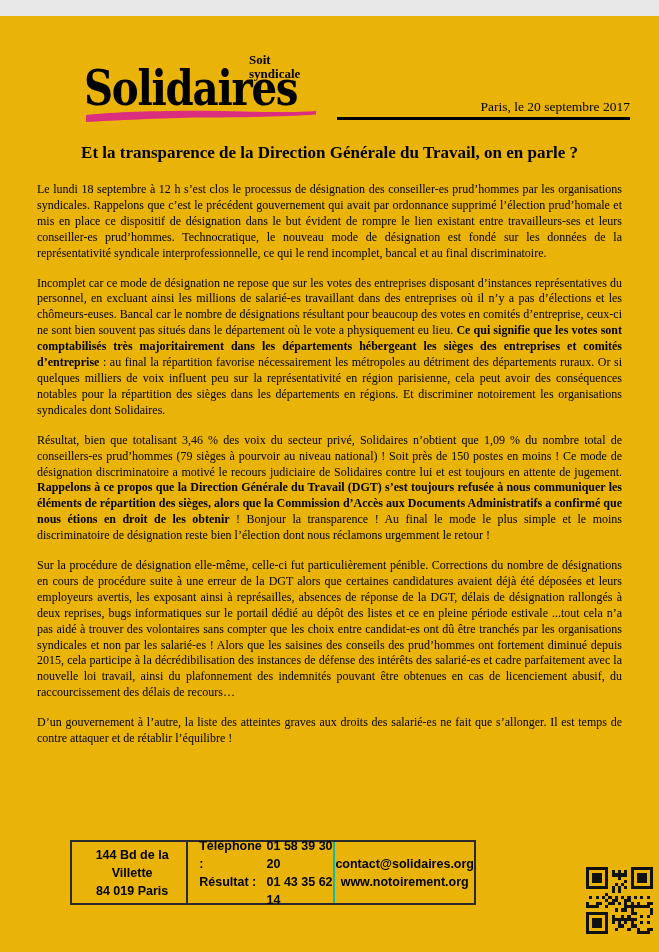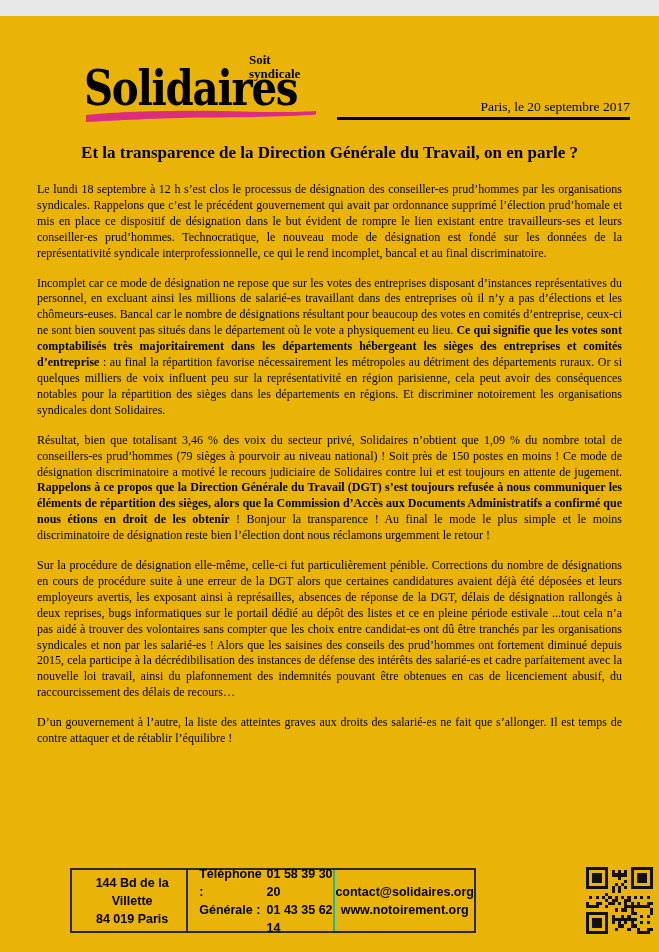--- a/index.html
+++ b/index.html
@@ -47,21 +47,21 @@
   .doc-body{
     position:absolute;left:37px;right:37px;top:166px;height:680px;
     overflow:hidden;
     text-align:justify;
     font-size:12px;line-height:15.9px;
   }
   .doc-body p{margin:0 0 14px 0;}
   .doc-body .b{font-weight:bold;}
   
   .contact-table{
-    position:absolute;left:70px;top:852px;
+    position:absolute;left:70px;top:824px;
     width:406px;height:65px;
     box-sizing:border-box;
     border:2px solid #2a2a2a;
     display:flex;
     font-family:"Liberation Sans","DejaVu Sans",sans-serif;
     font-weight:bold;font-size:12.5px;line-height:18px;padding-left:6px;
   }
   .contact-cell{
     box-sizing:border-box;
     display:flex;flex-direction:column;justify-content:center;
@@ -105,21 +105,21 @@
       <div class="contact-cell cell-address">
         <div>144 Bd de la Villette</div>
         <div>84 019 Paris</div>
       </div>
       <div class="contact-cell cell-phone">
         <div class="phone-row">
           <span class="lbl">Téléphone :</span>
           <span>01 58 39 30 20</span>
         </div>
         <div class="phone-row">
-          <span class="lbl">Générale :</span>
+          <span class="lbl">Résultat :</span>
           <span>01 43 35 62 14</span>
         </div>
       </div>
       <div class="contact-cell cell-web">
         <div>contact@solidaires.org</div>
         <div>www.notoirement.org</div>
       </div>
     </div>
     <svg class="qr" id="qr-svg" viewBox="0 0 21 21" shape-rendering="crispEdges">
         <path d="M0 0h1v1h-1zM1 0h1v1h-1zM2 0h1v1h-1zM3 0h1v1h-1zM4 0h1v1h-1zM5 0h1v1h-1zM6 0h1v1h-1zM14 0h1v1h-1zM15 0h1v1h-1zM16 0h1v1h-1zM17 0h1v1h-1zM18 0h1v1h-1zM19 0h1v1h-1zM20 0h1v1h-1zM0 1h1v1h-1zM6 1h1v1h-1zM8 1h1v1h-1zM10 1h1v1h-1zM12 1h1v1h-1zM14 1h1v1h-1zM20 1h1v1h-1zM0 2h1v1h-1zM2 2h1v1h-1zM3 2h1v1h-1zM4 2h1v1h-1zM6 2h1v1h-1zM8 2h1v1h-1zM9 2h1v1h-1zM10 2h1v1h-1zM11 2h1v1h-1zM12 2h1v1h-1zM14 2h1v1h-1zM16 2h1v1h-1zM17 2h1v1h-1zM18 2h1v1h-1zM20 2h1v1h-1zM0 3h1v1h-1zM2 3h1v1h-1zM3 3h1v1h-1zM4 3h1v1h-1zM6 3h1v1h-1zM10 3h1v1h-1zM14 3h1v1h-1zM16 3h1v1h-1zM17 3h1v1h-1zM18 3h1v1h-1zM20 3h1v1h-1zM0 4h1v1h-1zM2 4h1v1h-1zM3 4h1v1h-1zM4 4h1v1h-1zM6 4h1v1h-1zM12 4h1v1h-1zM14 4h1v1h-1zM16 4h1v1h-1zM17 4h1v1h-1zM18 4h1v1h-1zM20 4h1v1h-1zM0 5h1v1h-1zM6 5h1v1h-1zM9 5h1v1h-1zM11 5h1v1h-1zM14 5h1v1h-1zM20 5h1v1h-1zM0 6h1v1h-1zM1 6h1v1h-1zM2 6h1v1h-1zM3 6h1v1h-1zM4 6h1v1h-1zM5 6h1v1h-1zM6 6h1v1h-1zM8 6h1v1h-1zM10 6h1v1h-1zM12 6h1v1h-1zM14 6h1v1h-1zM15 6h1v1h-1zM16 6h1v1h-1zM17 6h1v1h-1zM18 6h1v1h-1zM19 6h1v1h-1zM20 6h1v1h-1zM8 7h1v1h-1zM10 7h1v1h-1zM6 8h1v1h-1zM1 9h1v1h-1zM3 9h1v1h-1zM5 9h1v1h-1zM7 9h1v1h-1zM9 9h1v1h-1zM11 9h1v1h-1zM13 9h1v1h-1zM15 9h1v1h-1zM17 9h1v1h-1zM19 9h1v1h-1zM6 10h1v1h-1zM8 10h1v1h-1zM9 10h1v1h-1zM12 10h1v1h-1zM13 10h1v1h-1zM0 11h1v1h-1zM3 11h1v1h-1zM4 11h1v1h-1zM7 11h1v1h-1zM8 11h1v1h-1zM10 11h1v1h-1zM12 11h1v1h-1zM14 11h1v1h-1zM16 11h1v1h-1zM19 11h1v1h-1zM20 11h1v1h-1zM0 12h1v1h-1zM1 12h1v1h-1zM2 12h1v1h-1zM3 12h1v1h-1zM6 12h1v1h-1zM12 12h1v1h-1zM13 12h1v1h-1zM14 12h1v1h-1zM15 12h1v1h-1zM16 12h1v1h-1zM17 12h1v1h-1zM18 12h1v1h-1zM19 12h1v1h-1zM9 13h1v1h-1zM11 13h1v1h-1zM12 13h1v1h-1zM14 13h1v1h-1zM20 13h1v1h-1zM0 14h1v1h-1zM1 14h1v1h-1zM2 14h1v1h-1zM3 14h1v1h-1zM4 14h1v1h-1zM5 14h1v1h-1zM6 14h1v1h-1zM14 14h1v1h-1zM15 14h1v1h-1zM20 14h1v1h-1zM0 15h1v1h-1zM6 15h1v1h-1zM8 15h1v1h-1zM11 15h1v1h-1zM13 15h1v1h-1zM17 15h1v1h-1zM19 15h1v1h-1zM0 16h1v1h-1zM2 16h1v1h-1zM3 16h1v1h-1zM4 16h1v1h-1zM6 16h1v1h-1zM8 16h1v1h-1zM9 16h1v1h-1zM10 16h1v1h-1zM11 16h1v1h-1zM12 16h1v1h-1zM13 16h1v1h-1zM14 16h1v1h-1zM15 16h1v1h-1zM0 17h1v1h-1zM2 17h1v1h-1zM3 17h1v1h-1zM4 17h1v1h-1zM6 17h1v1h-1zM8 17h1v1h-1zM10 17h1v1h-1zM12 17h1v1h-1zM14 17h1v1h-1zM17 17h1v1h-1zM19 17h1v1h-1zM0 18h1v1h-1zM2 18h1v1h-1zM3 18h1v1h-1zM4 18h1v1h-1zM6 18h1v1h-1zM10 18h1v1h-1zM11 18h1v1h-1zM14 18h1v1h-1zM15 18h1v1h-1zM0 19h1v1h-1zM6 19h1v1h-1zM9 19h1v1h-1zM13 19h1v1h-1zM16 19h1v1h-1zM19 19h1v1h-1zM20 19h1v1h-1zM0 20h1v1h-1zM1 20h1v1h-1zM2 20h1v1h-1zM3 20h1v1h-1zM4 20h1v1h-1zM5 20h1v1h-1zM6 20h1v1h-1zM16 20h1v1h-1zM17 20h1v1h-1zM18 20h1v1h-1zM19 20h1v1h-1z" fill="#111"></path>

